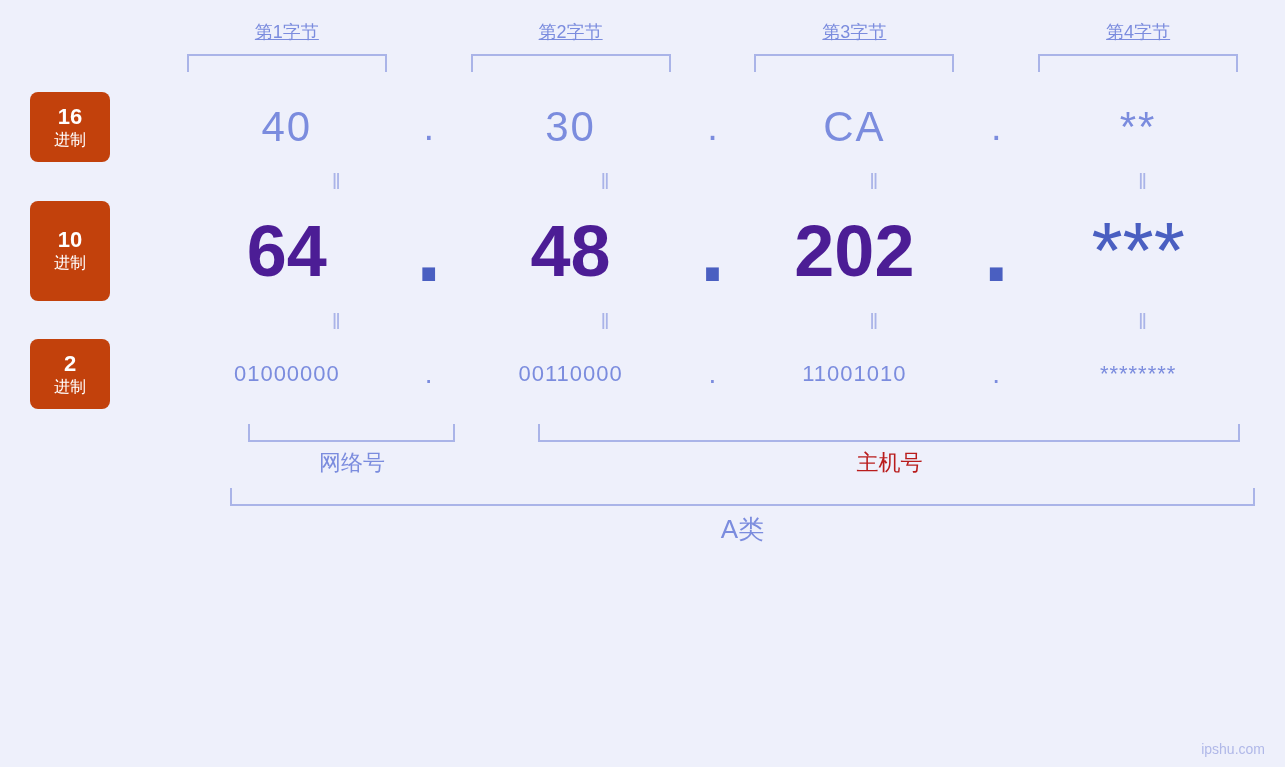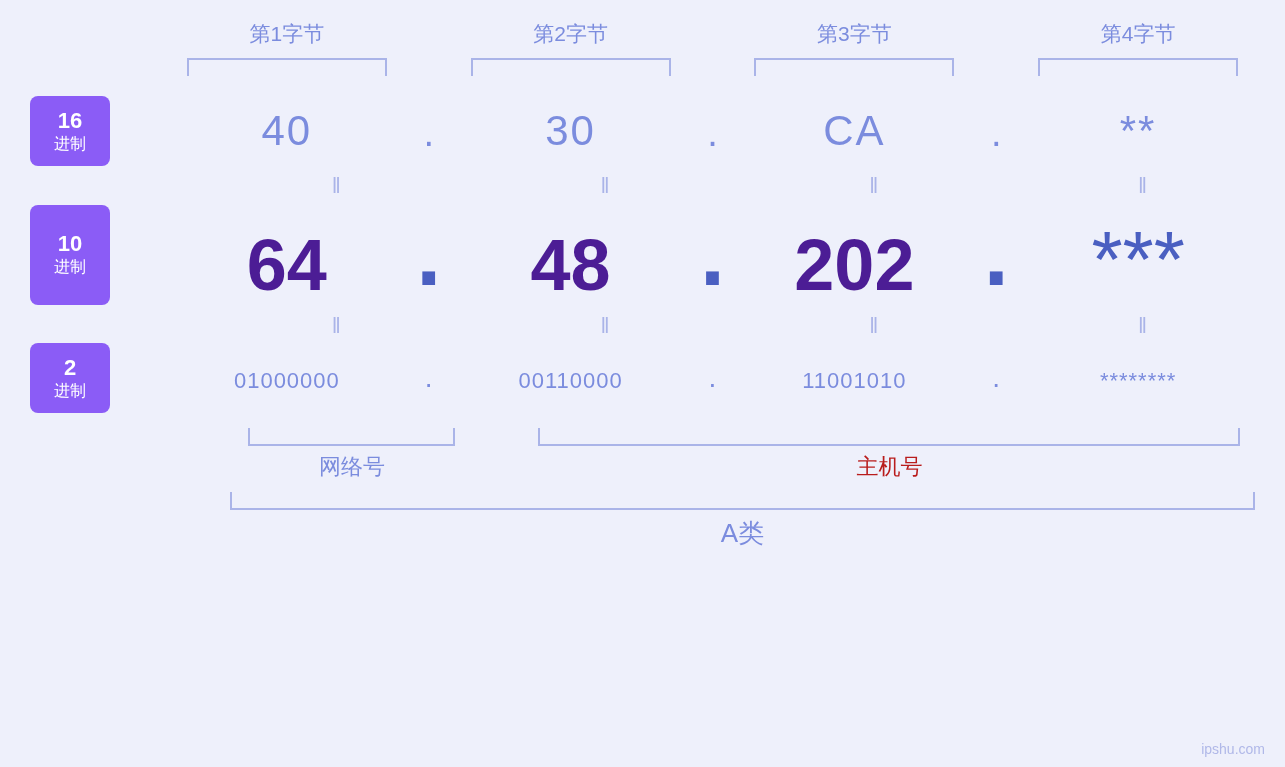--- a/index.html
+++ b/index.html
@@ -25,23 +25,24 @@
     
     .header-row {
       display: flex;
       margin-left: 140px;
       margin-bottom: 10px;
     }
 
     .col-header {
       flex: 1;
       text-align: center;
-      font-size: 21px;
+      font-size: 18px;
       color: #7b8cde;
       font-weight: normal;
+      text-decoration: underline;
     }
 
     
     .bracket-top-row {
       display: flex;
       margin-left: 140px;
       margin-bottom: 20px;
     }
 
     .bracket-top {
@@ -61,21 +62,21 @@
     
     .data-row {
       display: flex;
       align-items: center;
       margin-bottom: 5px;
     }
 
     .row-label {
       width: 80px;
       height: 70px;
-      background: #8b5cf6;
+      background: #c2410c;
       border-radius: 8px;
       display: flex;
       flex-direction: column;
       align-items: center;
       justify-content: center;
       color: white;
       font-size: 20px;
       font-weight: bold;
       flex-shrink: 0;
       margin-right: 60px;
@@ -138,21 +139,21 @@
       bottom: 10px;
       right: 20px;
       color: #b0b8e8;
       font-size: 14px;
     }
 
     
     .row-cells {
       flex: 1;
       display: flex;
-      align-items: flex-end;
+      align-items: center;
     }
 
     .cell-value {
       flex: 1;
       display: flex;
       align-items: center;
       justify-content: center;
     }
 
     .sep {

